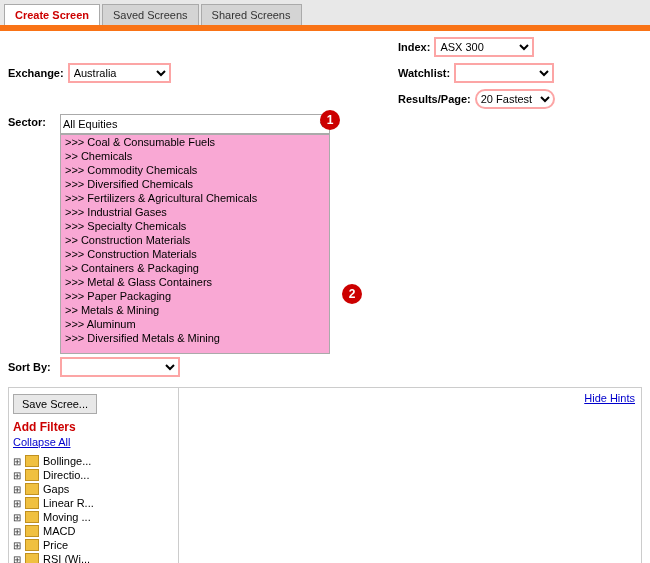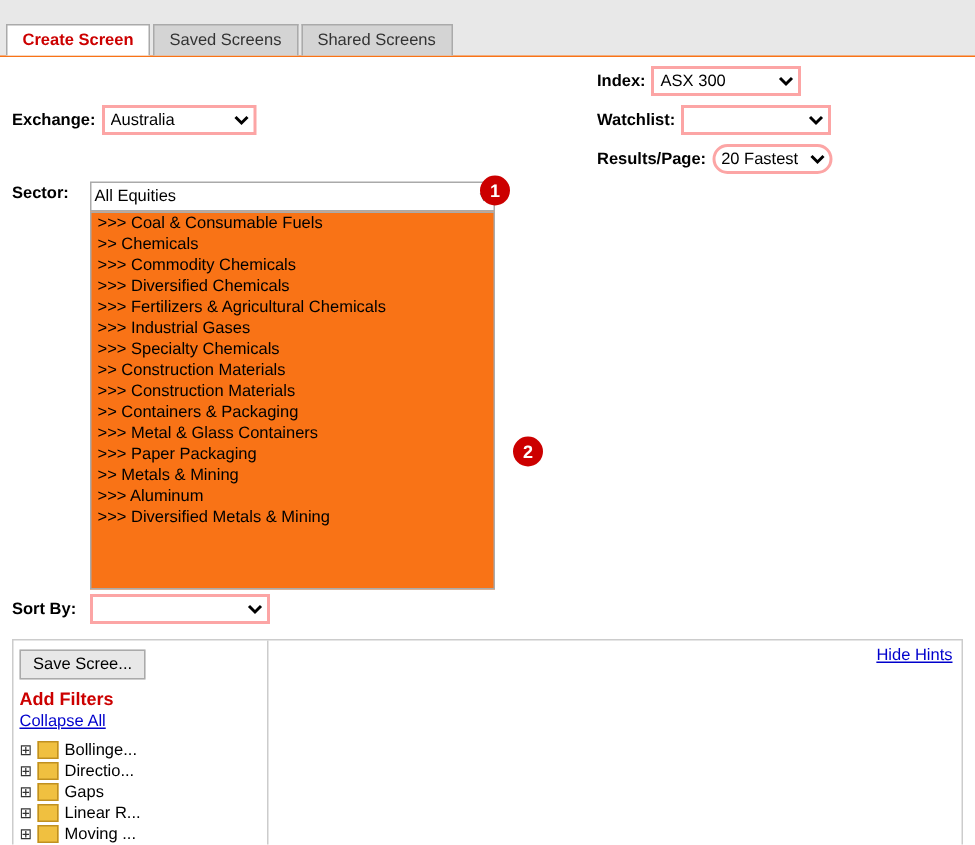--- a/index.html
+++ b/index.html
@@ -9,22 +9,22 @@
       background: #fff;
       width: 650px;
       height: 563px;
       overflow: hidden;
     }
 
     
     .tabs {
       display: flex;
       background: #e8e8e8;
-      border-bottom: 1px solid #f97316;
-      padding-top: 16px;
+      border-bottom: 6px solid #f97316;
+      padding-top: 4px;
       padding-left: 4px;
     }
     .tab {
       padding: 4px 10px;
       border: 1px solid #aaa;
       border-bottom: none;
       cursor: pointer;
       background: #d4d4d4;
       margin-right: 2px;
       font-size: 11px;
@@ -84,22 +84,22 @@
       display: flex;
       align-items: center;
       justify-content: center;
       font-weight: bold;
       font-size: 12px;
     }
 
     .sector-listbox {
       width: 100%;
       border: 1px solid #aaa;
-      background: #f97316;
-      height: 252px;
+      background: #f9a8d4;
+      height: 220px;
       overflow-y: scroll;
       font-size: 11px;
     }
     .sector-listbox .item {
       padding: 1px 4px;
       cursor: pointer;
       white-space: nowrap;
     }
 
     .save-btn {

